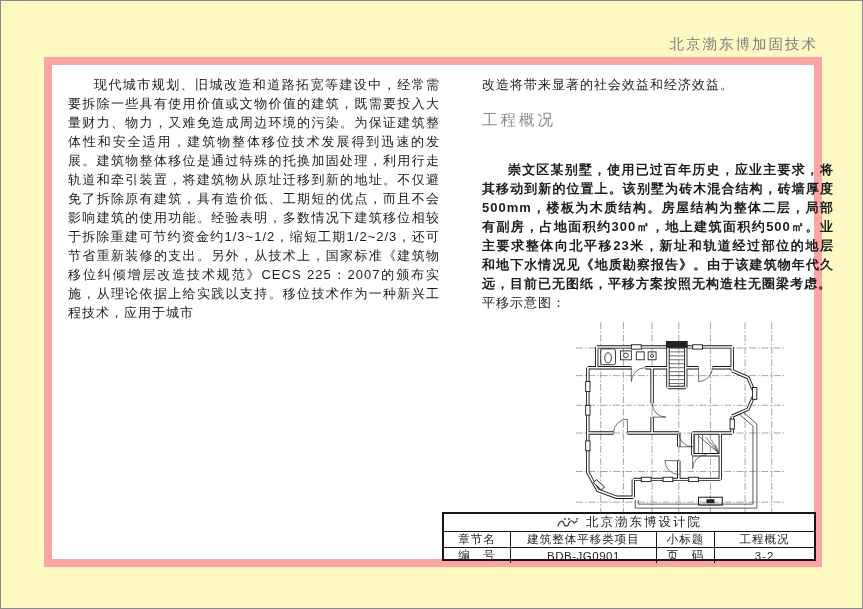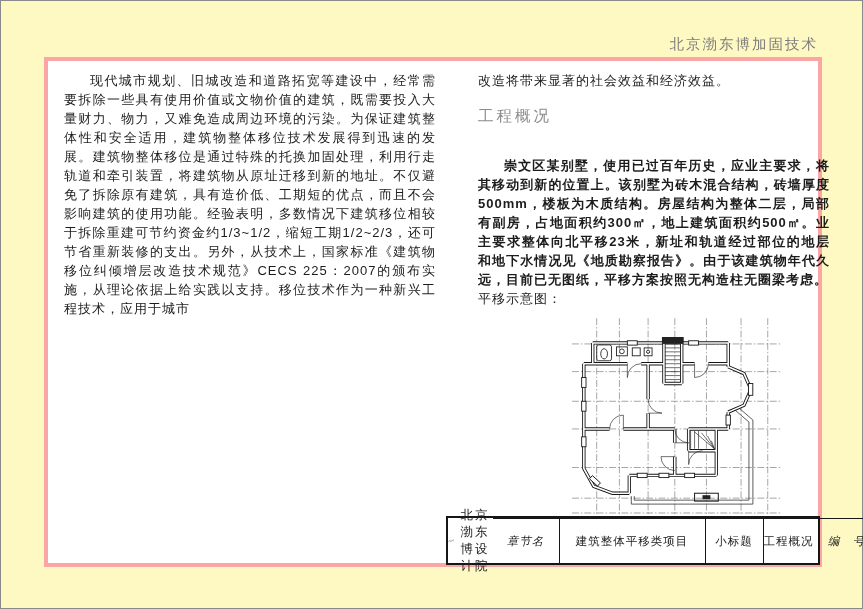--- a/index.html
+++ b/index.html
@@ -19,21 +19,21 @@
     position: absolute;
     top: 34px; right: 44px;
     font-size: 14.5px;
     letter-spacing: 2px;
     color: #7d7d7d;
   }
   .content-frame {
     position: absolute;
     left: 43px; top: 56px;
     width: 778px; height: 510px;
-    border: 4px solid #fca5a5;
+    border: 8px solid #fca5a5;
     background: #fff;
   }
   .col {
     position: absolute;
     top: 10px;
     font-size: 13px;
     line-height: 19px;
     color: #1c1c1c;
     letter-spacing: 1px;
     text-align: justify;
@@ -73,35 +73,36 @@
     padding-bottom: 1px;
     border-bottom: 3px double #111;
   }
   .title-block {
     position: absolute;
     right: -2px; bottom: -2px;
     width: 374px; height: 49px;
     border: 2px solid #161616;
     background: #fff;
     display: flex;
+    flex-direction: column;
   }
   .tb-row { display: flex; flex: 1; border-top: 1px solid #161616; }
   .tb-row:first-child { border-top: none; }
   .tb-institute {
     align-items: center; justify-content: center;
     display: flex; gap: 6px;
     font-size: 12.5px; letter-spacing: 2px; color: #222;
   }
   .tb-cell {
     display: flex; align-items: center; justify-content: center;
     font-size: 11.5px; letter-spacing: 1px; color: #222;
     border-left: 1px solid #161616;
     overflow: hidden; white-space: nowrap;
   }
-  .tb-cell:first-child { border-left: none; font-style: italic; }
+  .tb-cell:first-child { border-left: none; }
   .tb-c1 { width: 66px; }
   .tb-c2 { width: 146px; }
   .tb-c3 { width: 58px; }
   .tb-c4 { flex: 1; }
   .mono { font-family: Liberation Sans, sans-serif; letter-spacing: 0.5px; }
 </style>
 </head>
 <body>
 
 <div class="page">

